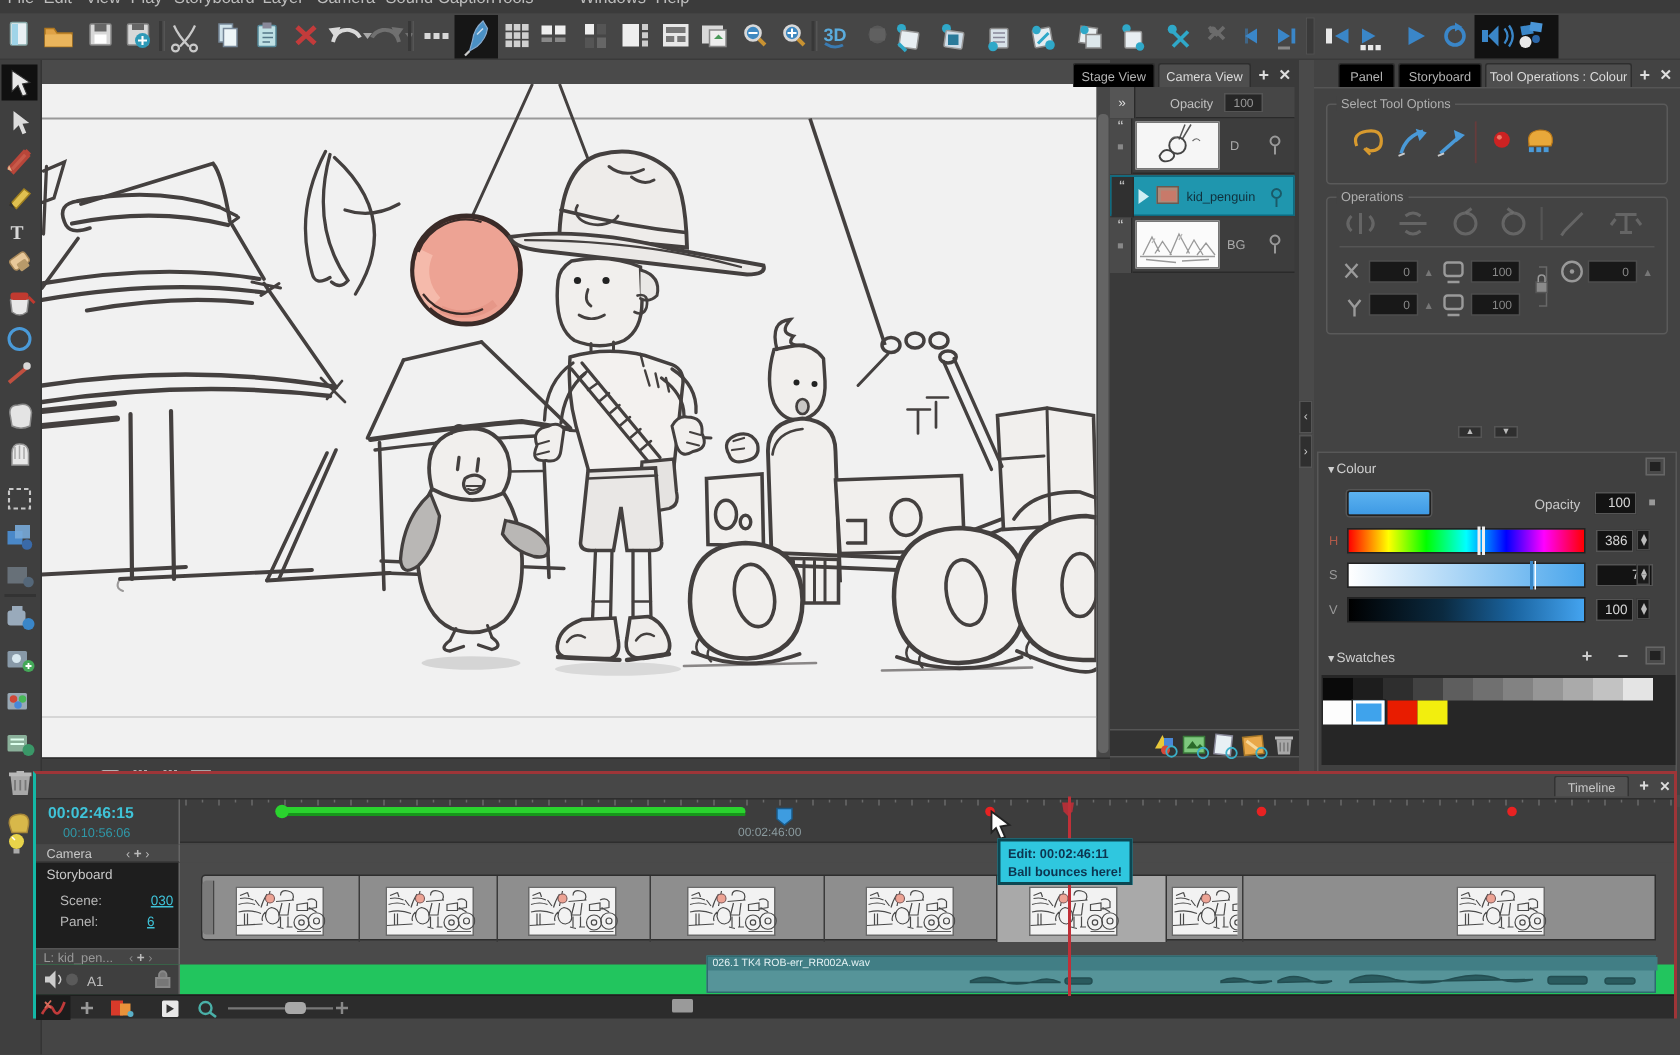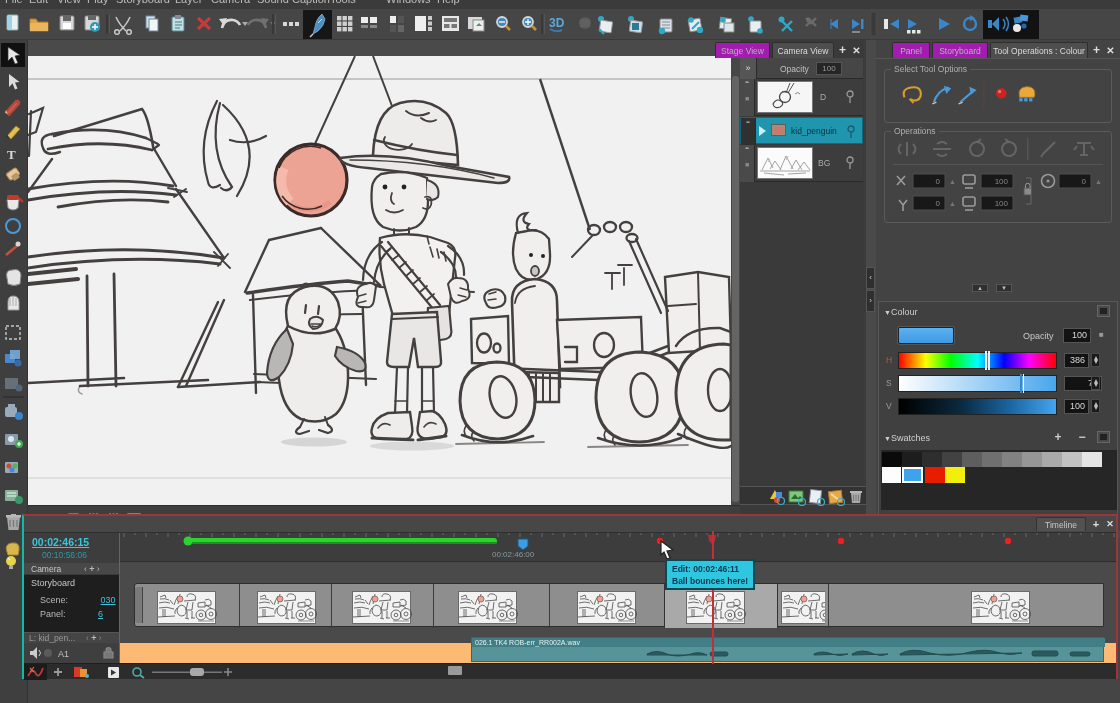--- a/index.html
+++ b/index.html
@@ -1,18 +1,18 @@
 <!DOCTYPE html>
 <html><head><meta charset="utf-8">
 <style>
 html,body{margin:0;padding:0;width:1120px;height:703px;overflow:hidden;background:#454545;font-family:"Liberation Sans",sans-serif;}
 *{box-sizing:border-box;}
 .abs{position:absolute;}
 #app{position:relative;width:1120px;height:703px;background:#454545;}
-.tab{position:absolute;top:42px;height:16px;font-size:8.5px;color:#b5b5b5;text-align:center;line-height:16px;background:#a21caf;border:1px solid #2e2e2e;border-bottom:none;border-radius:2px 2px 0 0;}
+.tab{position:absolute;top:42px;height:16px;font-size:8.5px;color:#b5b5b5;text-align:center;line-height:16px;background:#000000;border:1px solid #2e2e2e;border-bottom:none;border-radius:2px 2px 0 0;}
 .tab.act{background:#4e4e4e;color:#dcdcdc;}
 .grp{position:absolute;border:1px solid #5a5a5a;border-radius:3px;}
 .grplbl{position:absolute;top:-6px;left:6px;background:#434343;padding:0 3px;font-size:8.5px;color:#b0b0b0;}
 .vbox{position:absolute;background:#131313;border:1px solid #555;color:#d8d8d8;font-size:9px;text-align:right;line-height:13px;padding-right:3px;}
 .spin{position:absolute;width:9px;height:14px;background:#1a1a1a;border:1px solid #4a4a4a;}
 .spin:before{content:"";position:absolute;left:2px;top:2px;border-left:2.5px solid transparent;border-right:2.5px solid transparent;border-bottom:4px solid #bbb;}
 .spin:after{content:"";position:absolute;left:2px;bottom:2px;border-left:2.5px solid transparent;border-right:2.5px solid transparent;border-top:4px solid #bbb;}
 .cyan{color:#3fc3d8;margin-left:30px;}
 </style></head>
 <body>
@@ -781,21 +781,21 @@
 </div>
 
 <div id="timeline" class="abs" style="left:22px;top:514px;width:1096px;height:165px;background:#474747;border-top:2px solid #9e3538;border-left:2px solid #14b8a6;border-right:2px solid #9e3538;">
 
  <div class="abs" style="left:1012px;top:1px;width:50px;height:14px;background:#515151;border:1px solid #333;border-bottom:none;border-radius:2px 2px 0 0;font-size:8.5px;color:#c8c8c8;text-align:center;line-height:14px;">Timeline</div>
  <div class="abs" style="left:1066px;top:2px;width:12px;height:12px;color:#ddd;font-size:11px;font-weight:bold;text-align:center;line-height:12px;">+</div>
  <div class="abs" style="left:1080px;top:2px;width:12px;height:12px;color:#ddd;font-size:9px;font-weight:bold;text-align:center;line-height:12px;">✕</div>
 
  <div class="abs" style="left:0;top:16px;width:1092px;height:30px;background:#3d3d3d;border-top:1px solid #2e2e2e;border-bottom:1px solid #2e2e2e;">
   <div class="abs" style="left:0;top:0;width:96px;height:30px;background:#3d3d3d;border-right:1px solid #666;">
-   <div class="abs" style="left:8px;top:3px;font-size:10.5px;font-weight:bold;color:#3fc3d8;text-decoration:underline;">00:02:46:15</div>
+   <div class="abs" style="left:8px;top:3px;font-size:10.5px;font-weight:bold;color:#3fc3d8;">00:02:46:15</div>
    <div class="abs" style="left:18px;top:17px;font-size:8.5px;color:#2f98a8;">00:10:56:06</div>
   </div>
   <svg class="abs" style="left:96px;top:0;" width="996" height="30" viewBox="0 0 996 30">
    <g stroke="#6a6a6a" stroke-width="1">
     <path d="M4,0 L4,4 M26,0 L26,4 M48,0 L48,4 M70,0 L70,4 M92,0 L92,4 M114,0 L114,4 M136,0 L136,4 M158,0 L158,4 M180,0 L180,4 M202,0 L202,4 M224,0 L224,4 M246,0 L246,4 M268,0 L268,4 M290,0 L290,4 M312,0 L312,4 M334,0 L334,4 M356,0 L356,4 M378,0 L378,4 M400,0 L400,4 M422,0 L422,4 M444,0 L444,4 M466,0 L466,4 M488,0 L488,4 M510,0 L510,4 M532,0 L532,4 M554,0 L554,4 M576,0 L576,4 M598,0 L598,4 M620,0 L620,4 M642,0 L642,4 M664,0 L664,4 M686,0 L686,4 M708,0 L708,4 M730,0 L730,4 M752,0 L752,4 M774,0 L774,4 M796,0 L796,4 M818,0 L818,4 M840,0 L840,4 M862,0 L862,4 M884,0 L884,4 M906,0 L906,4 M928,0 L928,4 M950,0 L950,4 M972,0 L972,4 M994,0 L994,4"></path>
     <path d="M15,0 L15,2 M37,0 L37,2 M59,0 L59,2 M81,0 L81,2 M103,0 L103,2 M125,0 L125,2 M147,0 L147,2 M169,0 L169,2 M191,0 L191,2 M213,0 L213,2 M235,0 L235,2 M257,0 L257,2 M279,0 L279,2 M301,0 L301,2 M323,0 L323,2 M345,0 L345,2 M367,0 L367,2 M389,0 L389,2 M411,0 L411,2 M433,0 L433,2 M455,0 L455,2 M477,0 L477,2 M499,0 L499,2 M521,0 L521,2 M543,0 L543,2 M565,0 L565,2 M587,0 L587,2 M609,0 L609,2 M631,0 L631,2 M653,0 L653,2 M675,0 L675,2 M697,0 L697,2 M719,0 L719,2 M741,0 L741,2 M763,0 L763,2 M785,0 L785,2 M807,0 L807,2 M829,0 L829,2 M851,0 L851,2 M873,0 L873,2 M895,0 L895,2 M917,0 L917,2 M939,0 L939,2 M961,0 L961,2 M983,0 L983,2"></path>
    </g>
    <rect x="65" y="5" width="312" height="6" rx="3" fill="#2ad32e"></rect>
    <rect x="65" y="9" width="312" height="2" rx="1" fill="#18961c"></rect>
    <circle cx="68" cy="8" r="4.5" fill="#2ad32e"></circle>
@@ -858,21 +858,21 @@
   </div>
  </div>
 
  <div class="abs" style="left:0;top:116px;width:1092px;height:11px;background:#4a4a4a;">
   <div class="abs" style="left:0;top:0;width:96px;height:11px;background:#454545;border-right:1px solid #666;border-top:1px solid #555;">
    <span class="abs" style="left:5px;top:0px;font-size:8.5px;color:#999;">L: kid_pen...</span>
    <span class="abs" style="left:62px;top:0px;font-size:8.5px;color:#888;">‹ <b style="font-size:9px;color:#bbb;">+</b> ›</span>
   </div>
  </div>
 
- <div class="abs" style="left:0;top:127px;width:1092px;height:20px;background:#fdba74;">
+ <div class="abs" style="left:0;top:127px;width:1092px;height:20px;background:#22c55e;">
   <div class="abs" style="left:0;top:0;width:96px;height:20px;background:#3f3f3f;border-right:1px solid #666;">
    <svg class="abs" style="left:4px;top:3px;" width="90" height="14" viewBox="0 0 90 14">
     <path d="M2,5 l3,0 4,-4 0,12 -4,-4 -3,0 z" fill="#ccc"></path>
             <path d="M11,4 q3,3 0,6" stroke="#ccc" fill="none" stroke-width="1"></path>
     <circle cx="20" cy="7" r="4" fill="#5a5a5a"></circle>
     <text x="30" y="11" font-size="9" fill="#c0c0c0" font-family="Liberation Sans">A1</text>
     <path d="M78,6 l0,-2 a2.5,2.5 0 0 1 5,0 l0,2 M76,6 l9,0 0,6 -9,0 z" stroke="#888" fill="#777" stroke-width="1.2"></path>
    </svg>
   </div>
 

